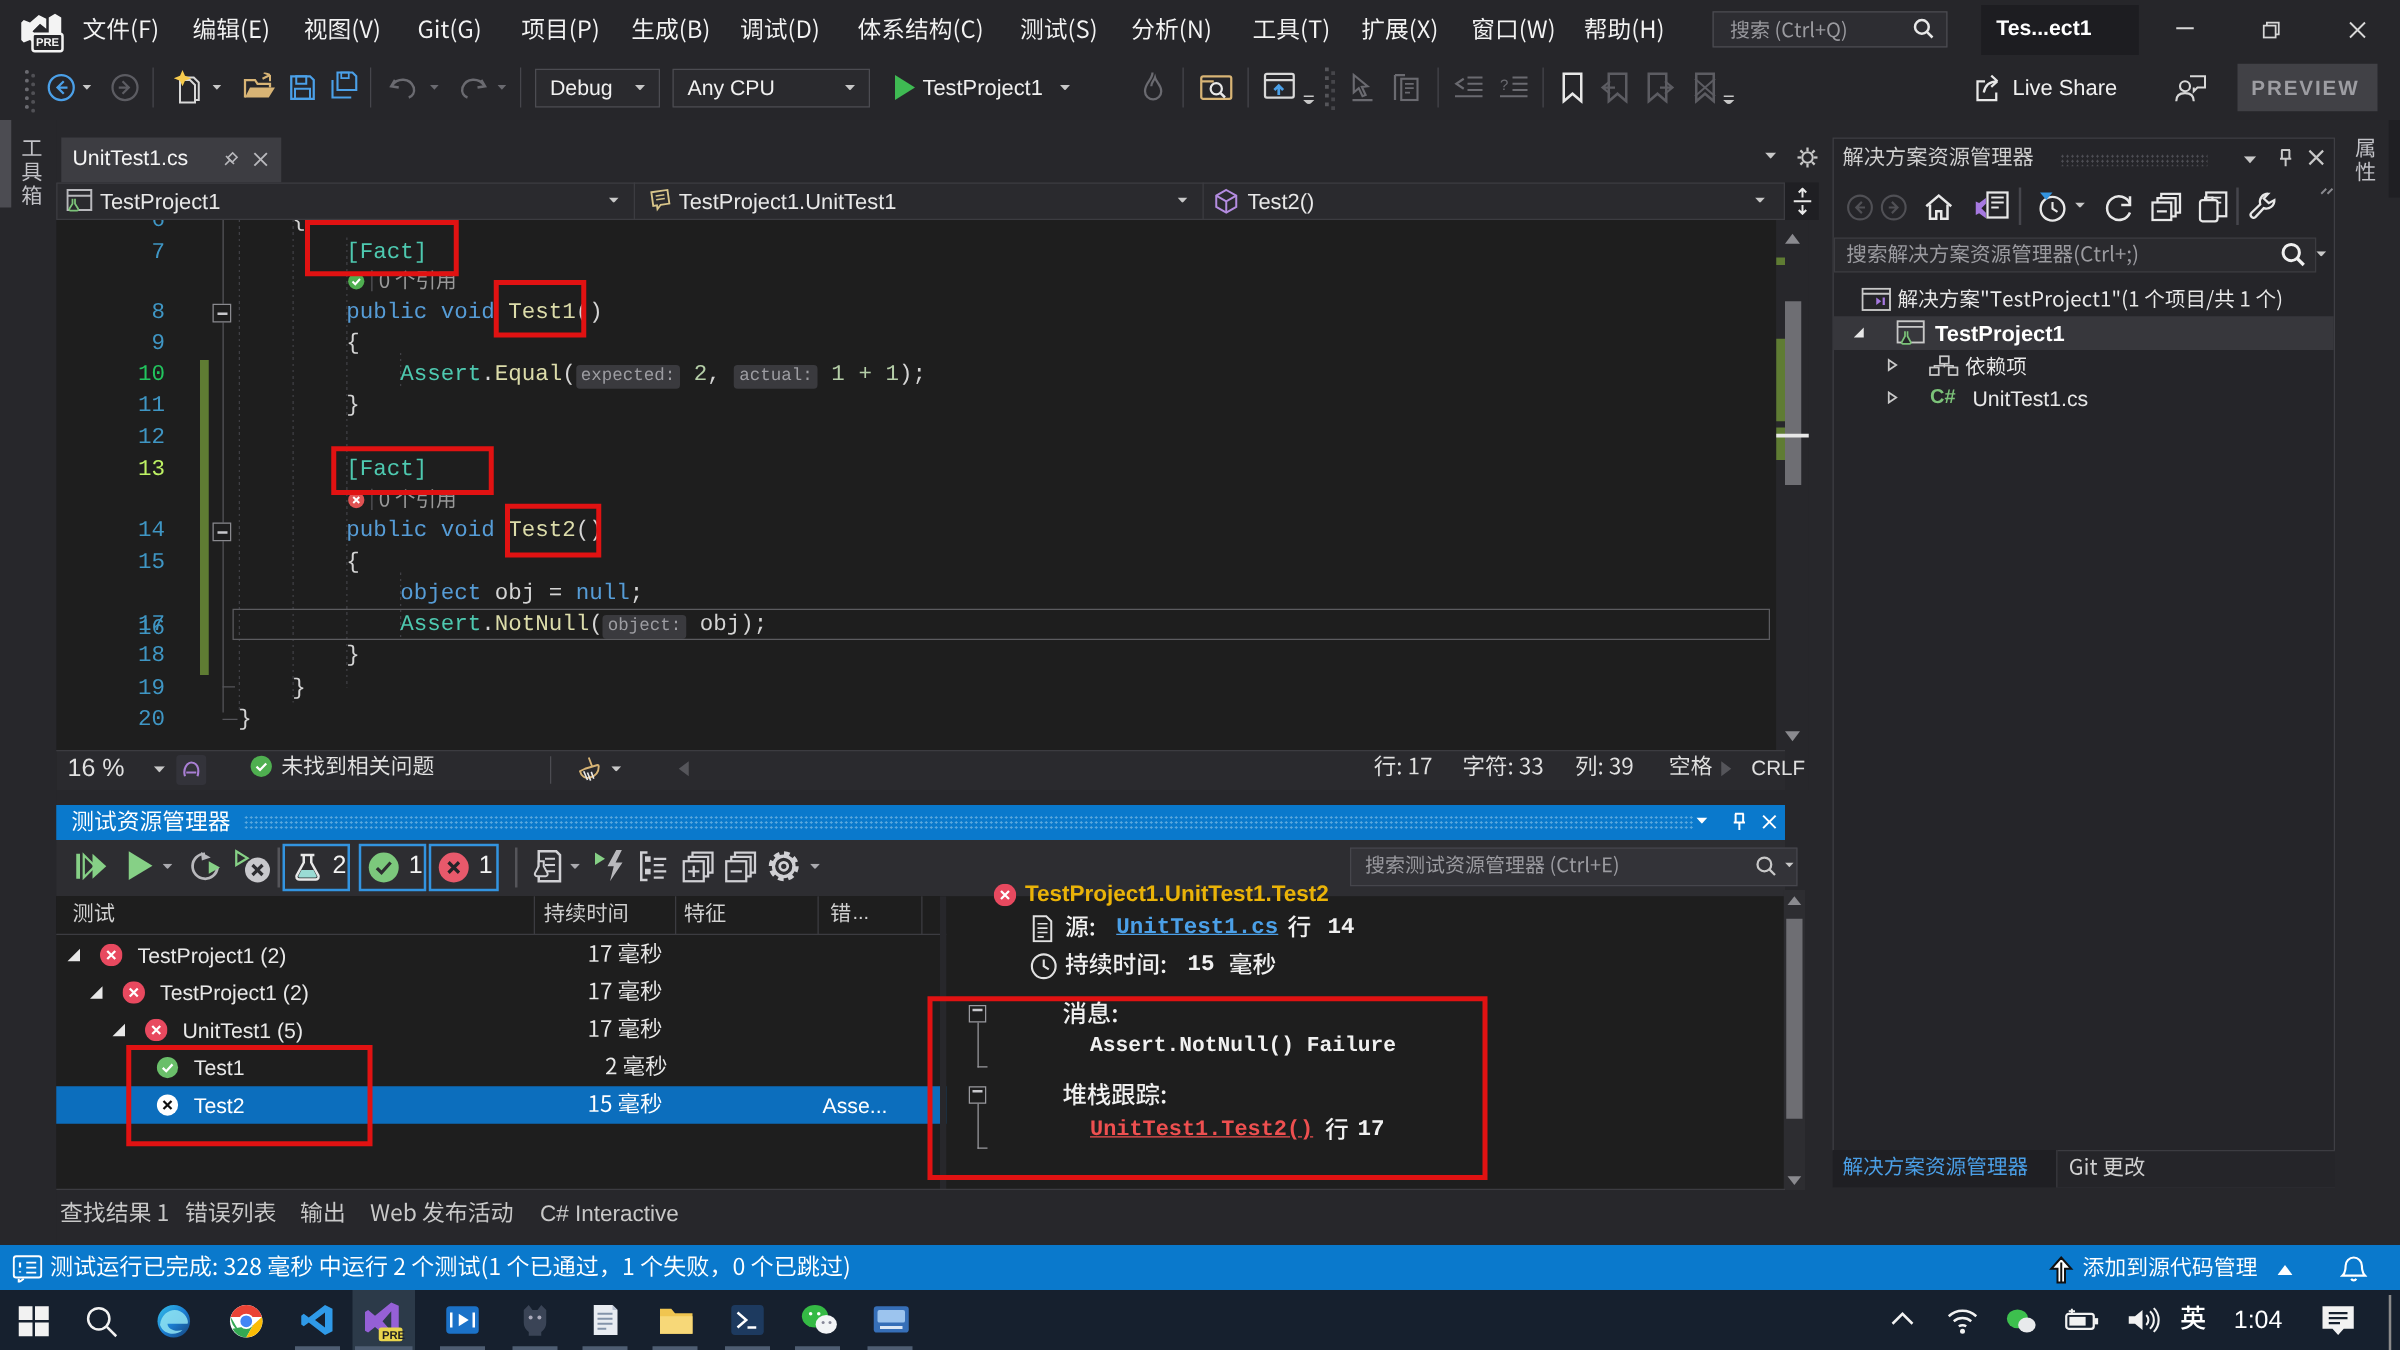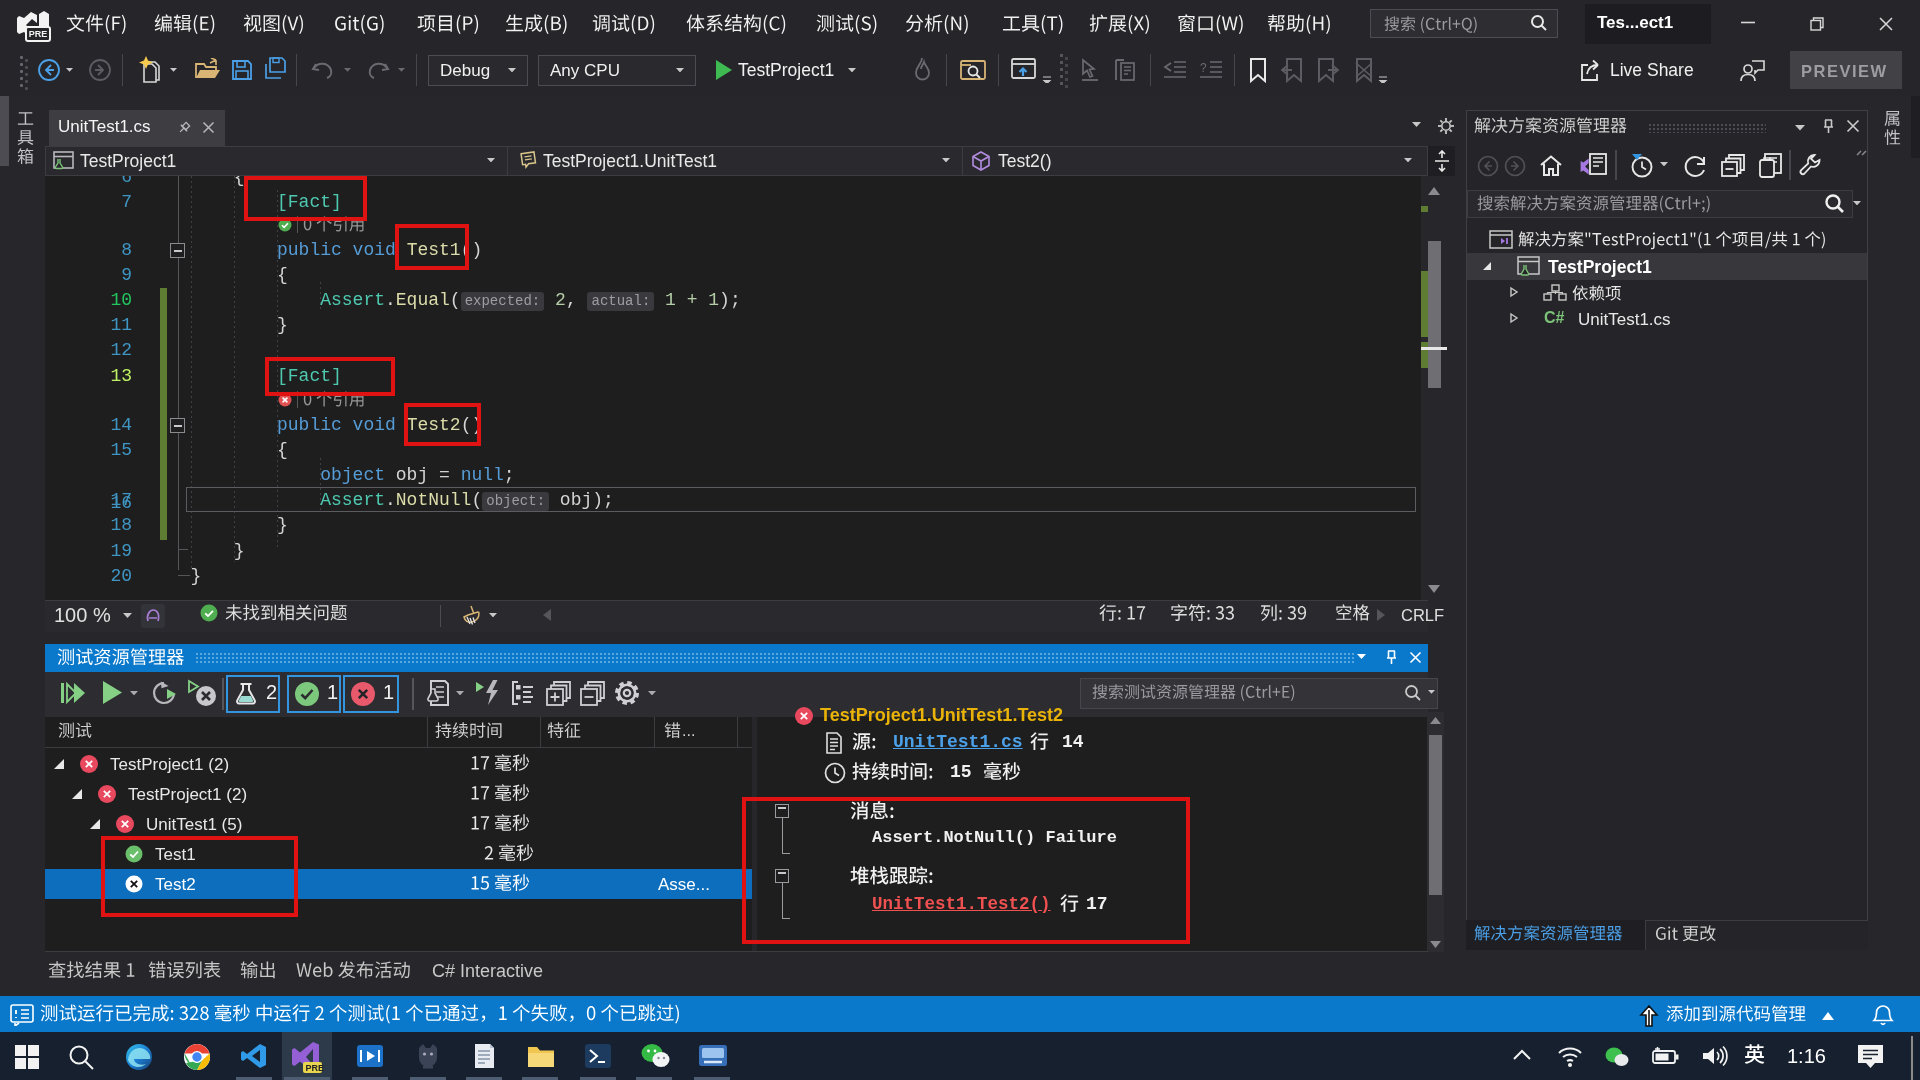--- a/index.html
+++ b/index.html
@@ -652,21 +652,21 @@
   </svg>
 <svg class="a" style="left:1427px;top:584px;" width="14" height="10" viewBox="0 0 14 10">
     <polygon points="1,1 13,1 7,9" fill="#8a8a8f"></polygon>
   </svg>
 <div class="a" style="left:1428px;top:241px;width:13px;height:147px;background:#6e6e73"></div>
 <div class="a" style="left:1421px;top:206px;width:7px;height:6px;background:#5f7c33"></div>
 <div class="a" style="left:1421px;top:271px;width:7px;height:66px;background:#5f7c33"></div>
 <div class="a" style="left:1421px;top:342px;width:7px;height:26px;background:#5f7c33"></div>
 <div class="a" style="left:1421px;top:347px;width:26px;height:3px;background:#e8e8e8"></div>
 <div class="a" style="left:45px;top:600px;width:1383px;height:32px;background:#2a2a2e;border-top:1px solid #3c3c41"></div>
-<div class="a" style="left:54px;top:604px;font:400 20px 'Liberation Sans',sans-serif;color:#e0e0e0;white-space:pre;">100 %</div>
+<div class="a" style="left:54px;top:604px;font:400 20px 'Liberation Sans',sans-serif;color:#e0e0e0;white-space:pre;">16 %</div>
 <svg class="a" style="left:123px;top:613px;" width="9" height="4.95" viewBox="0 0 9 4.95">
     <polygon points="0,0 9,0 4.5,4.95" fill="#c8c8c8"></polygon>
   </svg>
 <svg class="a" style="left:140px;top:603px;" width="26" height="26" viewBox="0 0 26 26">
     <rect x="1" y="1" width="24" height="24" rx="3" fill="#33333a"></rect>
     <path d="M8 18 C6 12 10 7 13 7 C17 7 20 11 18 18 M9 15 L17 15" stroke="#a97fd4" stroke-width="1.7" fill="none"></path>
   </svg>
 <svg class="a" style="left:200px;top:604px;" width="18" height="18" viewBox="0 0 18 18">
     <circle cx="9" cy="9" r="8.5" fill="#4faf50"></circle>
     <path d="M5.2 9.3 L8 12 L13 6.8" stroke="#fff" stroke-width="1.8" fill="none"></path>
@@ -1462,17 +1462,17 @@
   </svg>
 <svg class="a" style="left:1700px;top:1045px;" width="28" height="22" viewBox="0 0 28 22">
     <path d="M3 8 L8 8 L14 3 L14 19 L8 14 L3 14 Z" fill="#f2f2f2"></path>
     <path d="M17 7 A5.5 5.5 0 0 1 17 15 M20 4 A9.5 9.5 0 0 1 20 18 M23 1.5 A13.5 13.5 0 0 1 23 20.5" fill="none" stroke="#f2f2f2" stroke-width="1.7"></path>
   </svg>
 <div class="a" style="left:1744px;top:1044px"><svg style="" width="22" height="21" viewBox="0 0 22 21" fill="#ffffff" overflow="visible">
       <g transform="translate(0,18.06) scale(0.0210,-0.0210)">
         <use href="#g151" x="0"></use>
       </g>
     </svg></div>
-<div class="a" style="left:1787px;top:1045px;font:400 20px 'Liberation Sans',sans-serif;color:#ffffff;white-space:pre;">1:16</div>
+<div class="a" style="left:1787px;top:1045px;font:400 20px 'Liberation Sans',sans-serif;color:#ffffff;white-space:pre;">1:04</div>
 <svg class="a" style="left:1857px;top:1044px;" width="27" height="27" viewBox="0 0 27 27">
     <path d="M1 1 L26 1 L26 19 L18 19 L13.5 24 L9 19 L1 19 Z" fill="#f2f2f2"></path>
     <path d="M6 6.5 L21 6.5 M6 10.5 L21 10.5 M6 14.5 L15 14.5" stroke="#16202e" stroke-width="1.7"></path>
   </svg>
 <div class="a" style="left:1911px;top:1036px;width:2px;height:44px;background:#8a8a8a"></div>
 </body></html>

